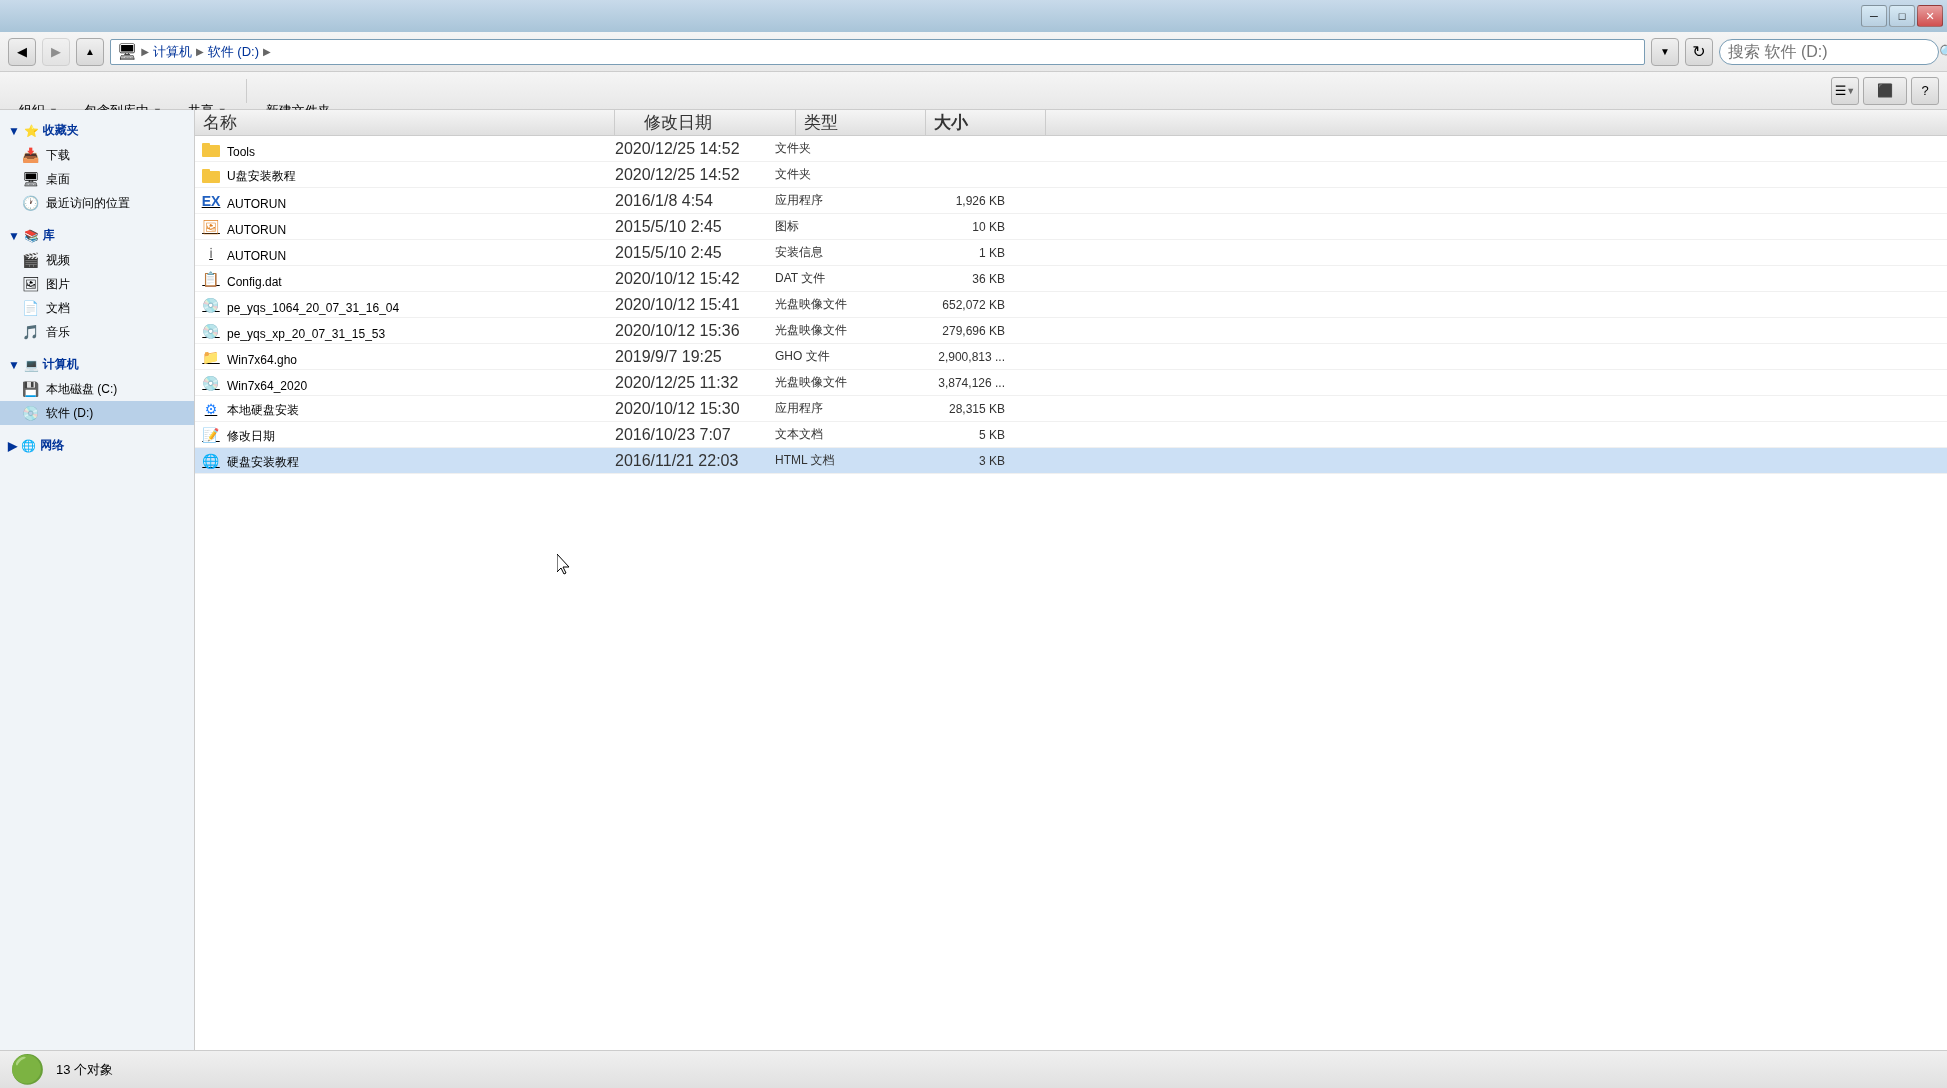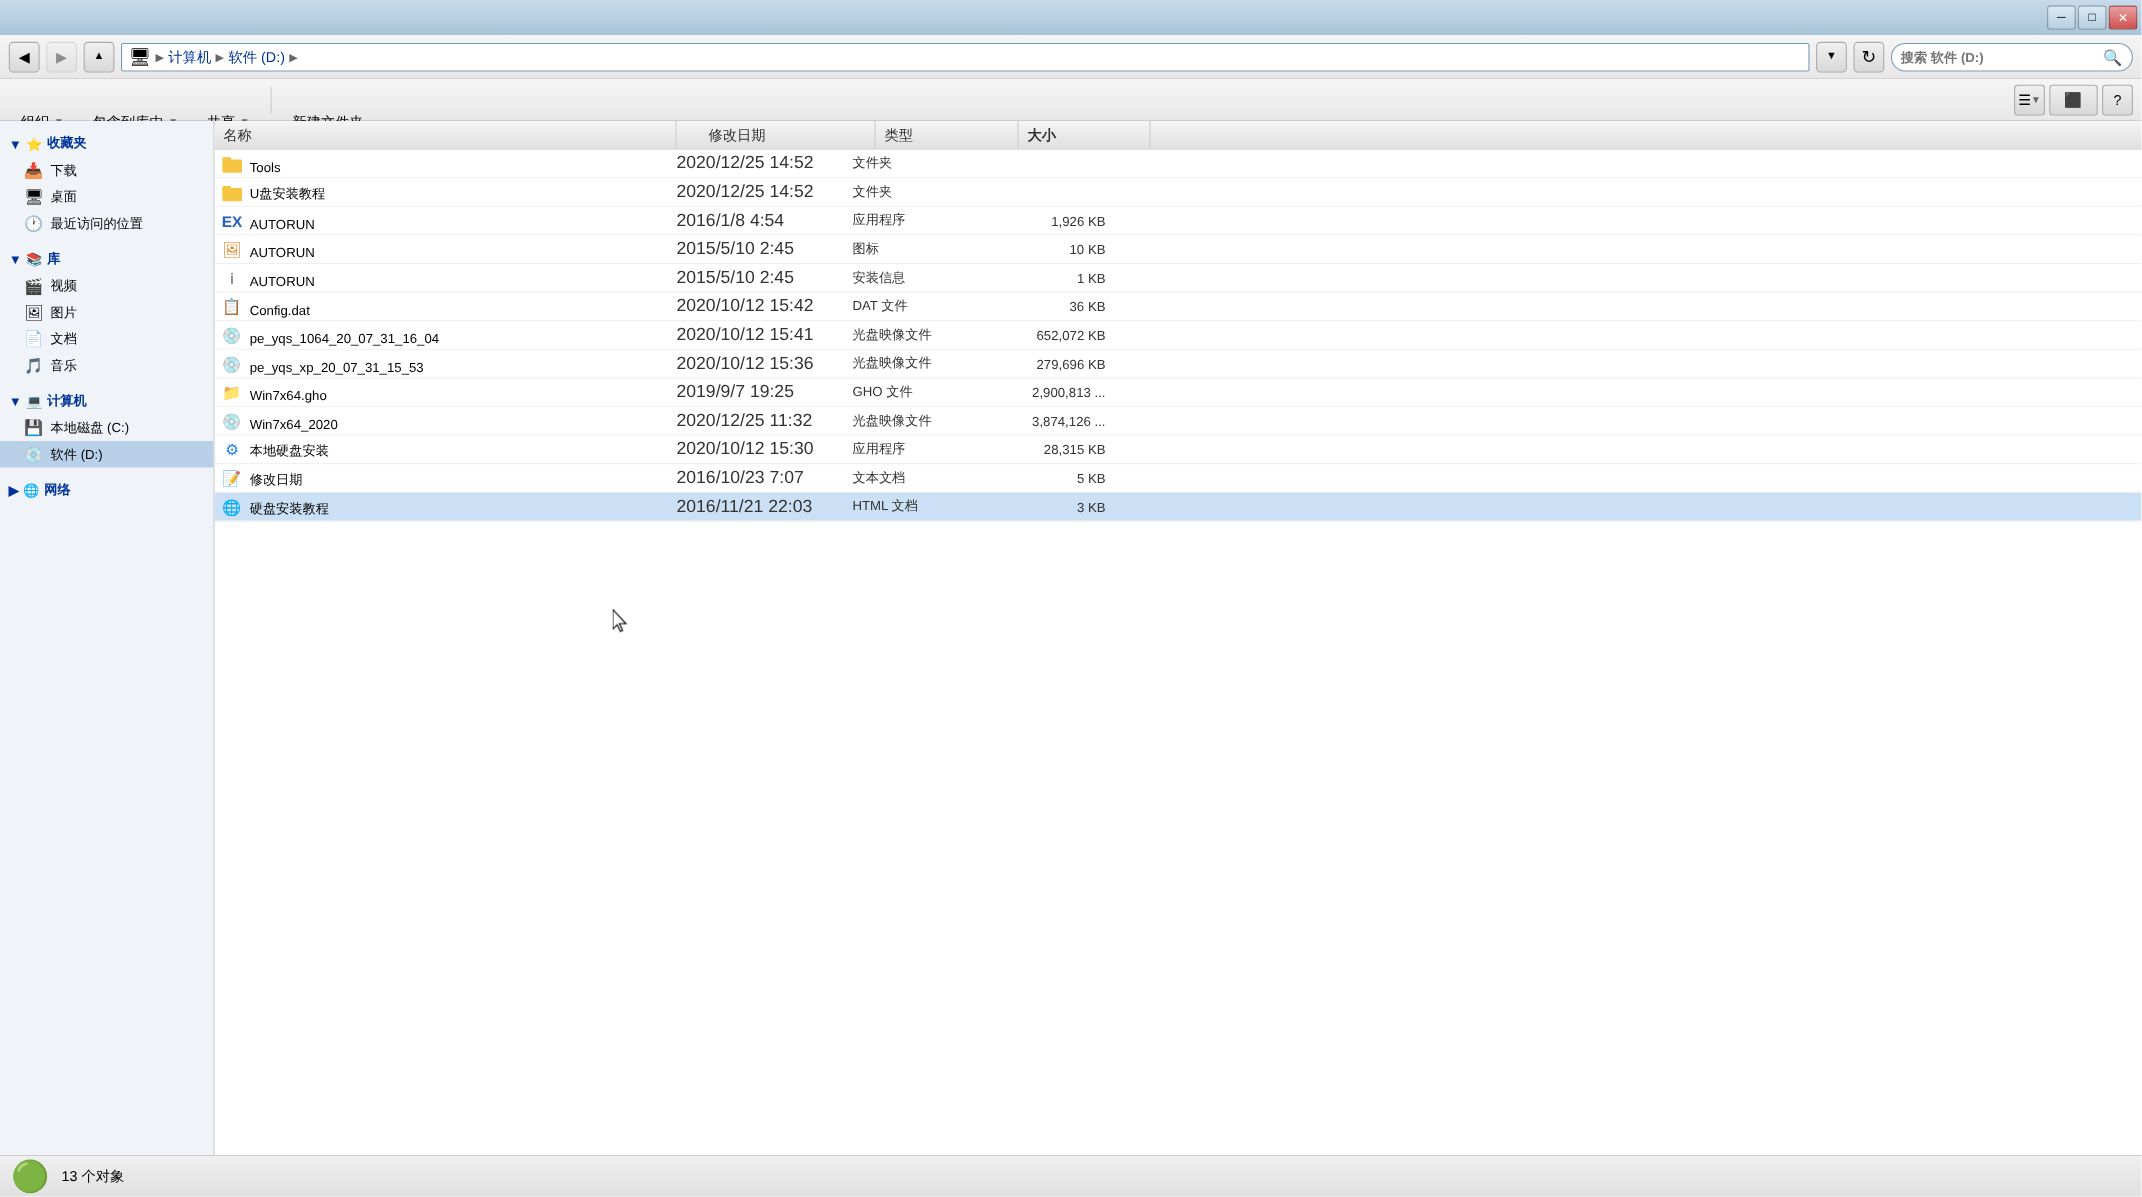--- a/index.html
+++ b/index.html
@@ -104,23 +104,22 @@
       display: flex;
       align-items: center;
       padding: 0 8px;
       gap: 4px;
     }
     .search-input {
       border: none;
       outline: none;
       background: transparent;
       flex: 1;
-      font-size: 12px;
+      font-size: 16px;
       color: #666;
-      font-weight: bold;
     }
 
     
     .toolbar {
       height: 38px;
       background: linear-gradient(to bottom, #f5f5f5, #e8e8e8);
       border-bottom: 1px solid #ccc;
       display: flex;
       align-items: center;
       padding: 0 8px;
@@ -220,21 +219,21 @@
     .filelist {
       flex: 1;
       overflow-y: auto;
     }
     .filelist-header {
       display: flex;
       align-items: flex-start;
       height: 26px;
       background: linear-gradient(to bottom, #f5f5f5, #e0e0e0);
       border-bottom: 1px solid #ccc;
-      font-size: 13px;
+      font-size: 17px;
       color: #333;
       position: sticky;
       top: 0;
     }
     .col-name { width: 420px; padding-left: 10px; }
     .col-date { width: 160px; margin-left: 21px; }
     .col-type { width: 130px; }
     .col-size { width: 120px; text-align: right; padding-right: 20px; font-weight: bold; }
     .col-header {
       padding: 0 8px;
@@ -283,20 +282,21 @@
       padding-right: 20px;
     }
     .file-icon {
       width: 20px;
       height: 20px;
       display: flex;
       align-items: center;
       justify-content: center;
       font-size: 16px;
       flex-shrink: 0;
+      text-decoration: underline;
     }
 
     
     .statusbar {
       height: 38px;
       background: linear-gradient(to bottom, #f0f0f0, #e0e0e0);
       border-top: 1px solid #ccc;
       display: flex;
       align-items: center;
       padding: 0 10px;

